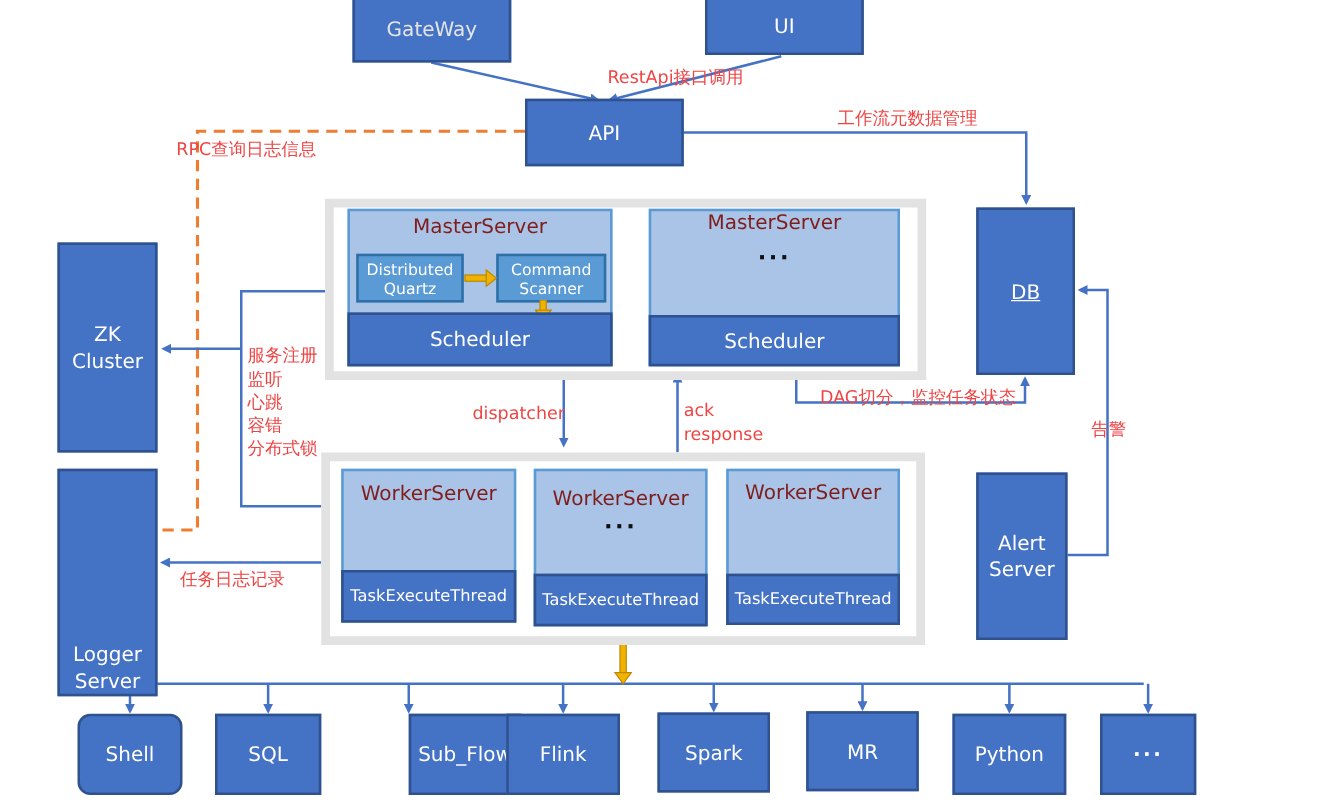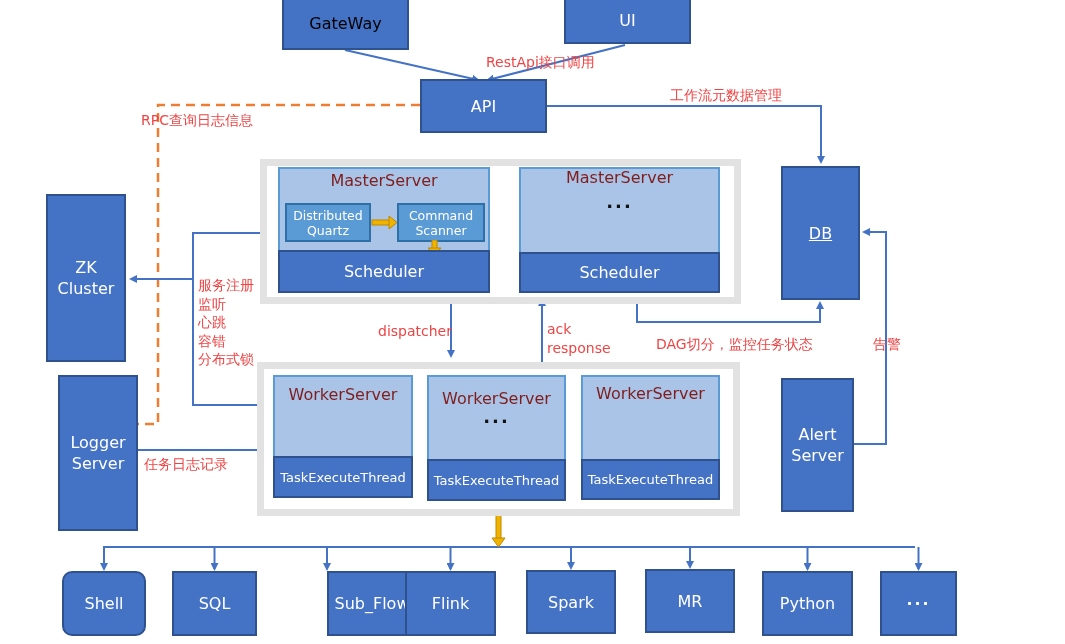--- a/index.html
+++ b/index.html
@@ -13,21 +13,21 @@
   .light { background:#a9c4e6; border:2px solid #5b9bd5; }
   .dark { background:#4472c4; border:2px solid #2f528f; color:#fff;
           display:flex; align-items:center; justify-content:center; }
   .title { color:#7f1d1d; font-size:16px; text-align:center; width:100%; }
   .dots { color:#111; font-size:18px; letter-spacing:2px; text-align:center; width:100%; font-weight:bold;}
   .inner { background:#5b9bd5; border:2px solid #2f6fa8; color:#fff; font-size:12.5px;
            line-height:15px; display:flex; align-items:center; justify-content:center; text-align:center; }
   .lbl { color:#ef4444; font-size:14px; white-space:nowrap; line-height:18px; }
   .lbl.multi { white-space:pre; line-height:18.5px; }
   svg.wires { position:absolute; left:0; top:0; }
-  .red { color:#000000; }
+  .red { color:#e5e5e5; }
 </style>
 </head>
 <body>
 
 <svg class="wires" width="1065" height="644">
   <defs>
     <marker id="ah" markerWidth="8" markerHeight="8" refX="6" refY="4" orient="auto" markerUnits="userSpaceOnUse">
       <path d="M0,0 L8,4 L0,8 z" fill="#4472c4"></path>
     </marker>
   </defs>
@@ -83,29 +83,29 @@
 <div class="abs lbl" style="left:670px;top:86px;">工作流元数据管理</div>
 <div class="abs lbl" style="left:141px;top:111px;">RPC查询日志信息</div>
 <div class="abs lbl multi" style="left:198px;top:276px;">服务注册
 监听
 心跳
 容错
 分布式锁</div>
 <div class="abs lbl" style="left:378px;top:322px;">dispatcher</div>
 <div class="abs lbl multi" style="left:547px;top:320px;line-height:19px;">ack
 response</div>
-<div class="abs lbl" style="left:656px;top:335px;">DAG切分，监控任务状态</div>
+<div class="abs lbl" style="left:656px;top:309px;">DAG切分，监控任务状态</div>
 <div class="abs lbl" style="left:144px;top:455px;">任务日志记录</div>
 <div class="abs lbl" style="left:873px;top:335px;">告警</div>
 
 <div class="abs box" style="left:46px;top:194px;width:80px;height:168px;white-space:pre;">
   <span>ZK
 Cluster</span>
 </div>
-<div class="abs box" style="left:58px;top:375px;width:80px;height:156px;white-space:pre;">
+<div class="abs box" style="left:46px;top:375px;width:80px;height:182px;white-space:pre;align-items:flex-end;">
   <span>Logger
 Server</span>
 </div>
 
 <div class="abs box" style="left:781px;top:166px;width:79px;height:134px;text-decoration:underline;">
   <span>DB</span>
 </div>
 <div class="abs box" style="left:781px;top:378px;width:73px;height:134px;white-space:pre;">
   <span>Alert
 Server</span>

